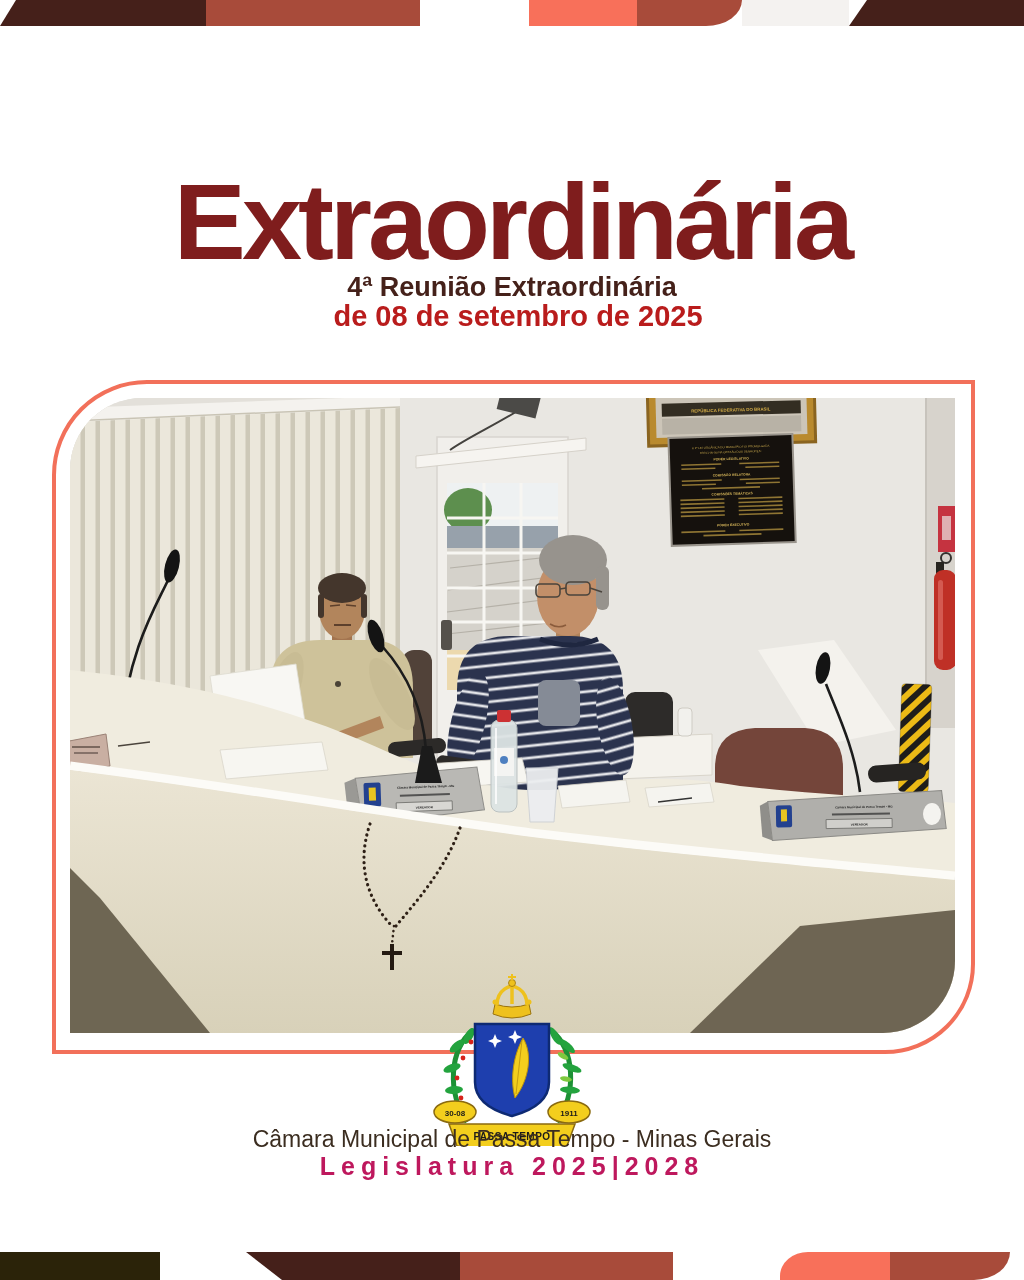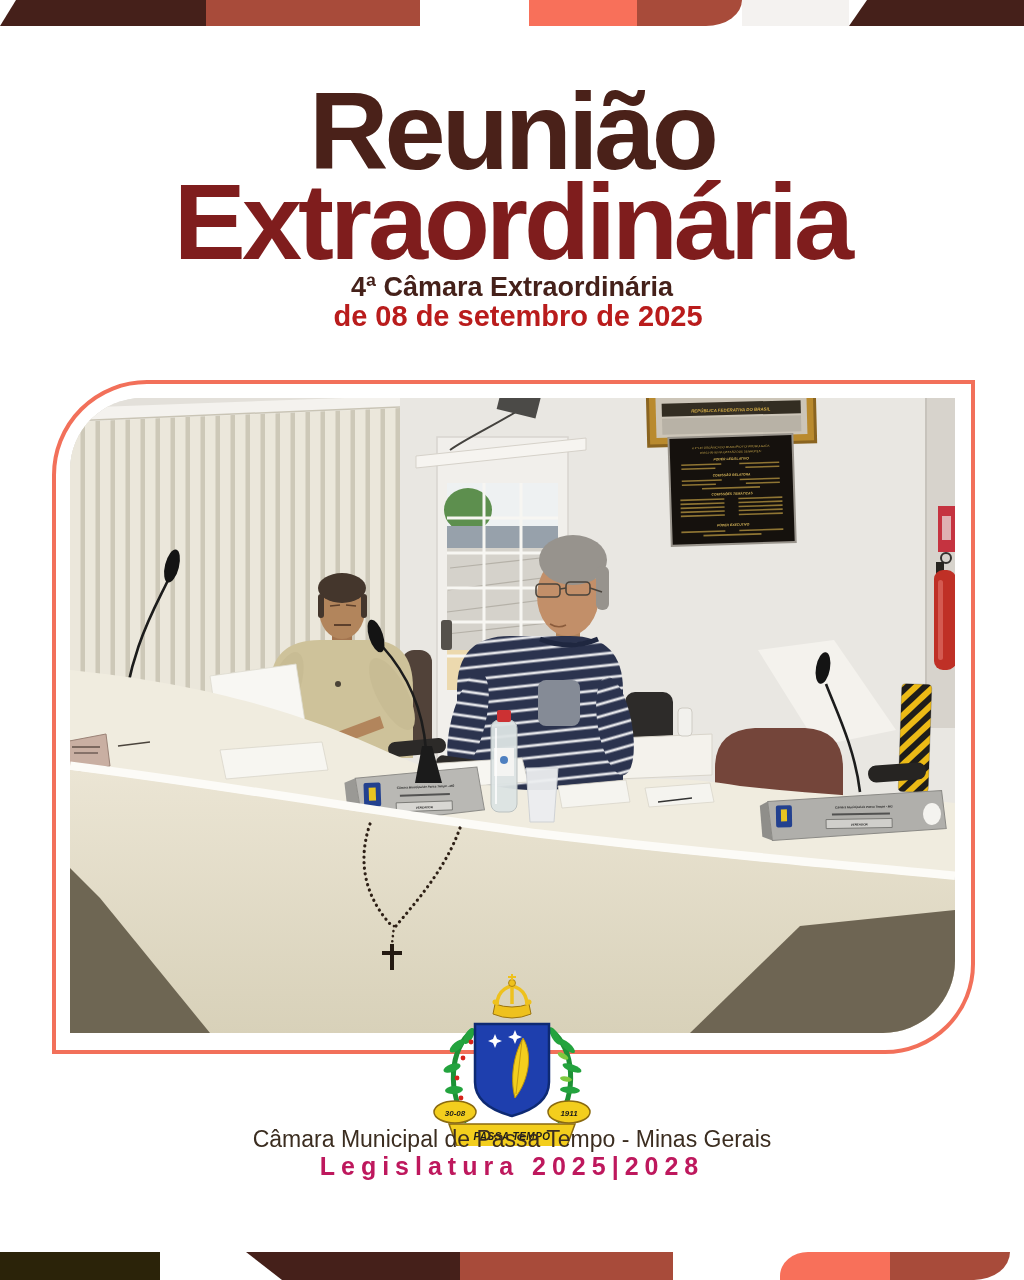--- a/index.html
+++ b/index.html
@@ -1,18 +1,18 @@
 <!DOCTYPE html>
 <html><head>
 <meta charset="utf-8">
 <style>
   html,body{margin:0;padding:0;background:#ffffff;}
   #canvas{position:relative;width:1024px;height:1280px;background:#ffffff;overflow:hidden;
           font-family:"Liberation Sans",sans-serif;}
-  .abs{position:absolute;font-style:italic;}
+  .abs{position:absolute;}
 
   
   .bar{position:absolute;height:26px;top:0;}
   .bar.b-bottom{top:auto;bottom:0;height:28px;}
   #t1{left:0;width:206px;background:#45201a;clip-path:polygon(16px 0,100% 0,100% 100%,0 100%);}
   #t2{left:206px;width:214px;background:#a84b3a;}
   #t3{left:529px;width:108px;background:#f8705a;}
   #t4{left:637px;width:105px;background:#a84b3a;border-bottom-right-radius:36px 26px;}
   #t5{left:742px;width:107px;background:#f4f2f0;}
   #t6{left:849px;width:175px;background:#45201a;clip-path:polygon(18px 0,100% 0,100% 100%,0 100%);}
@@ -54,23 +54,22 @@
   <div class="bar" id="t3"></div>
   <div class="bar" id="t4"></div>
   <div class="bar" id="t5"></div>
   <div class="bar" id="t6"></div>
   <div class="bar b-bottom" id="b1"></div>
   <div class="bar b-bottom" id="b2"></div>
   <div class="bar b-bottom" id="b3"></div>
   <div class="bar b-bottom" id="b4"></div>
   <div class="bar b-bottom" id="b5"></div>
 
-  <div class="title-line" id="title1">Reunião</div>
   <div class="title-line" id="title2">Extraordinária</div>
-  <div class="sub-line" id="sub1">4ª Câmara Extraordinária</div>
+  <div class="sub-line" id="sub1">4ª Reunião Extraordinária</div>
   <div class="sub-line" id="sub2">de 08 de setembro de 2025</div>
 
   <div class="abs" id="photo-outline"></div>
   <div class="abs" id="photo">
     <svg width="885" height="635" viewBox="0 0 885 635">
       <defs>
         <pattern id="blinds" width="15" height="8" patternUnits="userSpaceOnUse">
           <rect width="15" height="8" fill="#ebe7db"></rect>
             <rect x="10.5" width="4.5" height="8" fill="#cdc8b8"></rect>
         </pattern>

